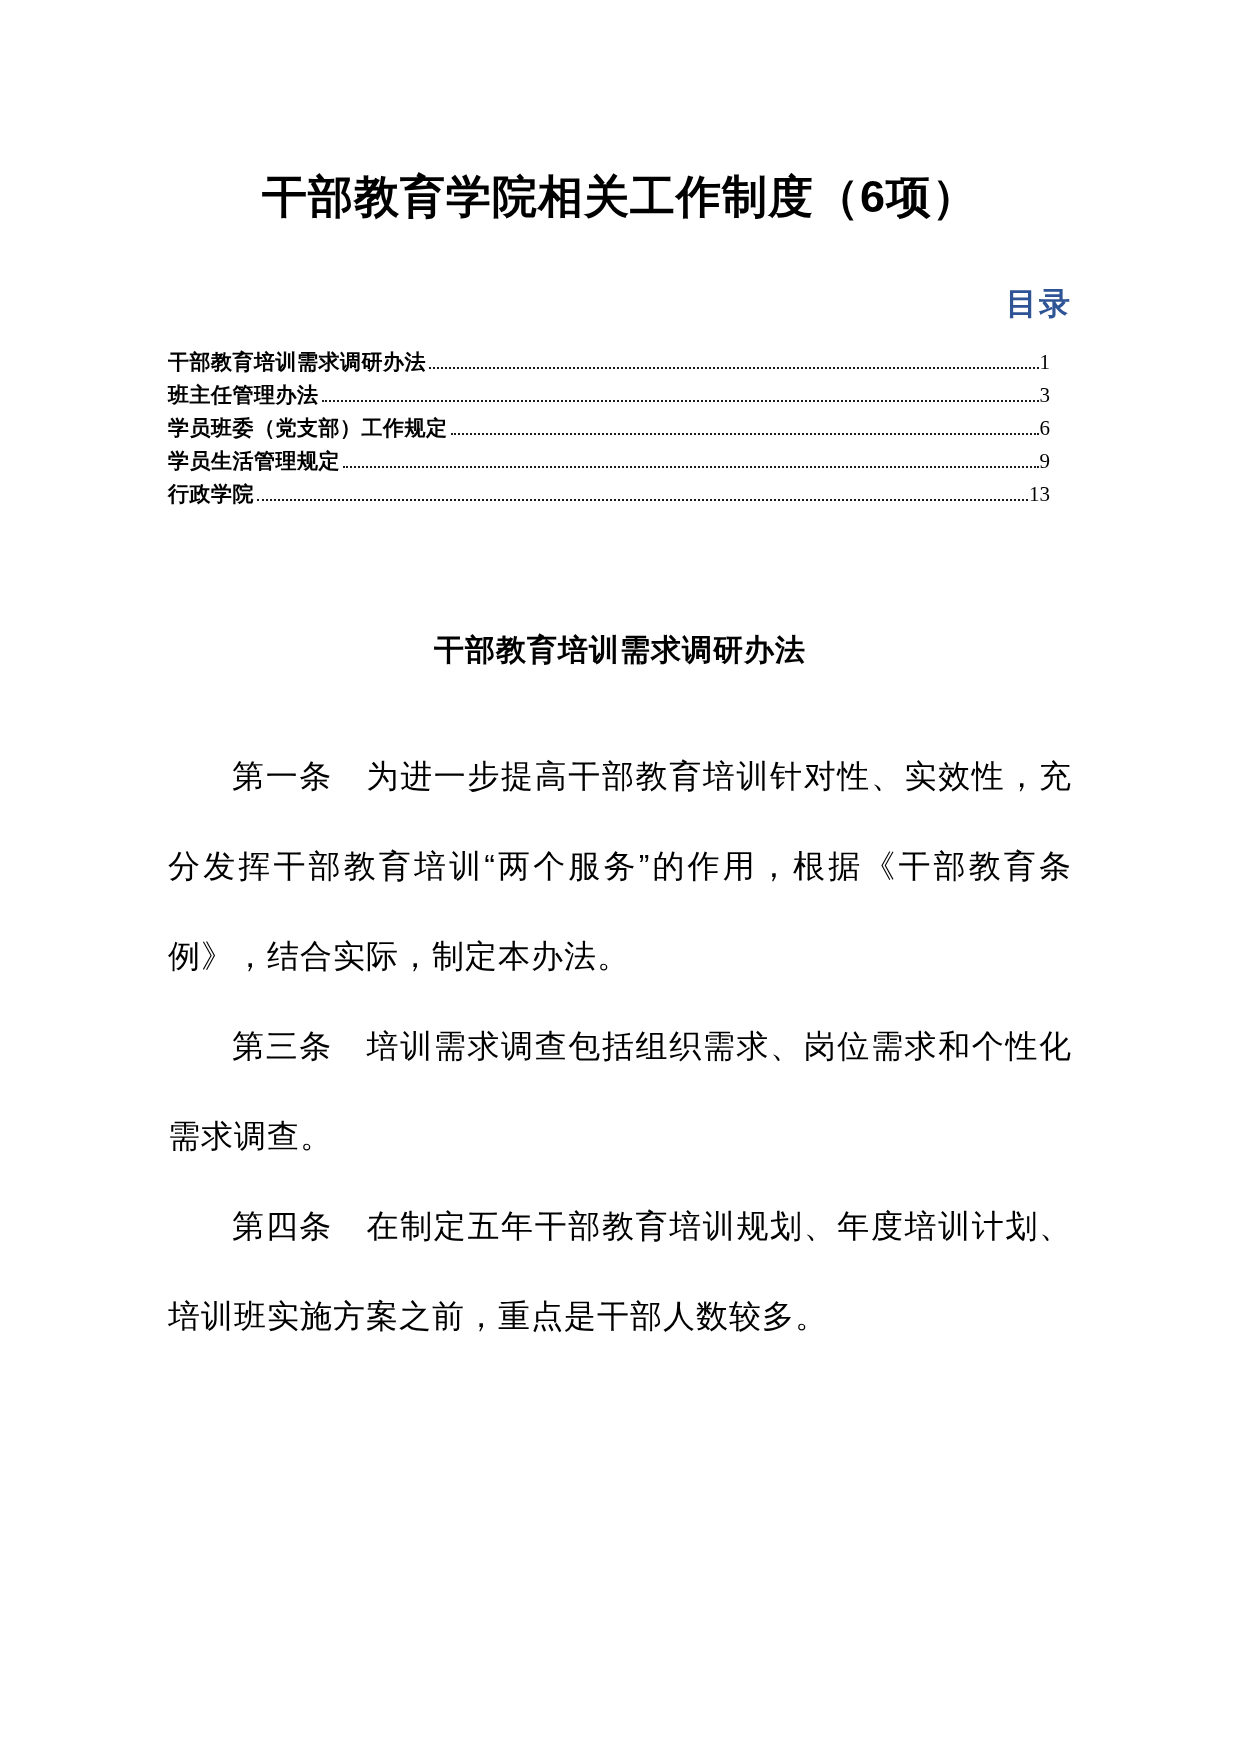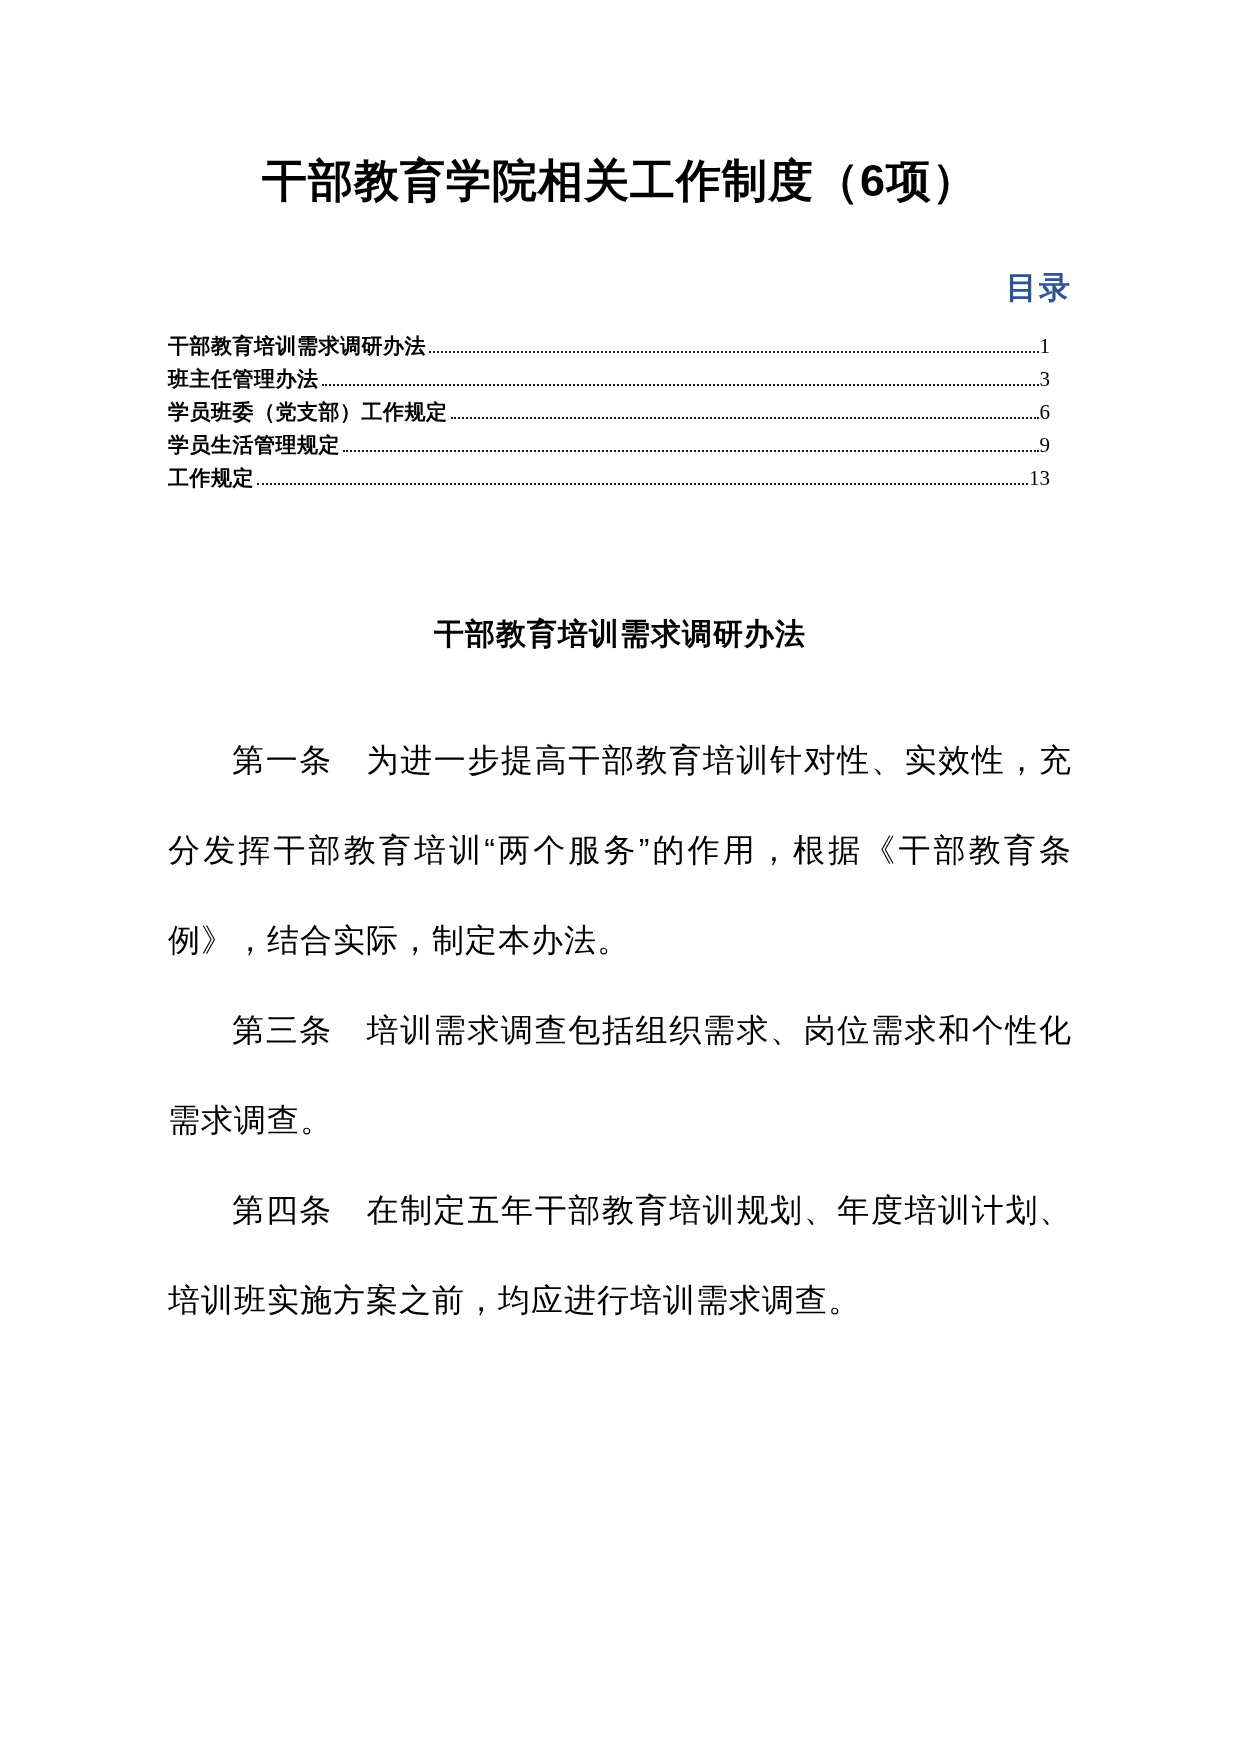--- a/index.html
+++ b/index.html
@@ -7,21 +7,21 @@
     padding: 0;
     background: #ffffff;
   }
   .page {
     position: relative;
     width: 1240px;
     height: 1754px;
     margin: 0 auto;
     background: #ffffff;
     box-sizing: border-box;
-    padding: 0 168px;
+    padding: 16px 168px;
     overflow: hidden;
     font-family: "Liberation Sans", sans-serif;
     color: #000000;
   }
   .doc-title {
     margin-top: 152px;
     font-size: 45px;
     line-height: 58px;
     text-align: center;
     font-weight: 600;
@@ -108,27 +108,27 @@
       <span class="toc-entry-label">学员班委（党支部）工作规定</span>
       <span class="toc-leader"></span>
       <span class="toc-page-number">6</span>
     </div>
     <div class="toc-entry">
       <span class="toc-entry-label">学员生活管理规定</span>
       <span class="toc-leader"></span>
       <span class="toc-page-number">9</span>
     </div>
     <div class="toc-entry">
-      <span class="toc-entry-label">工作规定</span>
+      <span class="toc-entry-label">行政学院</span>
       <span class="toc-leader"></span>
       <span class="toc-page-number">13</span>
     </div>
   </div>
 
   <h3 class="section-heading">干部教育培训需求调研办法</h3>
 
   <div class="body-text">
     <p>第一条　为进一步提高干部教育培训针对性、实效性，充分发挥干部教育培训“两个服务”的作用，根据《干部教育条例》，结合实际，制定本办法。</p>
     <p>第三条　培训需求调查包括组织需求、岗位需求和个性化需求调查。</p>
-    <p>第四条　在制定五年干部教育培训规划、年度培训计划、培训班实施方案之前，均应进行培训需求调查。</p>
+    <p>第四条　在制定五年干部教育培训规划、年度培训计划、培训班实施方案之前，重点是干部人数较多。</p>
   </div>
 
 </div>
 
 </body></html>

